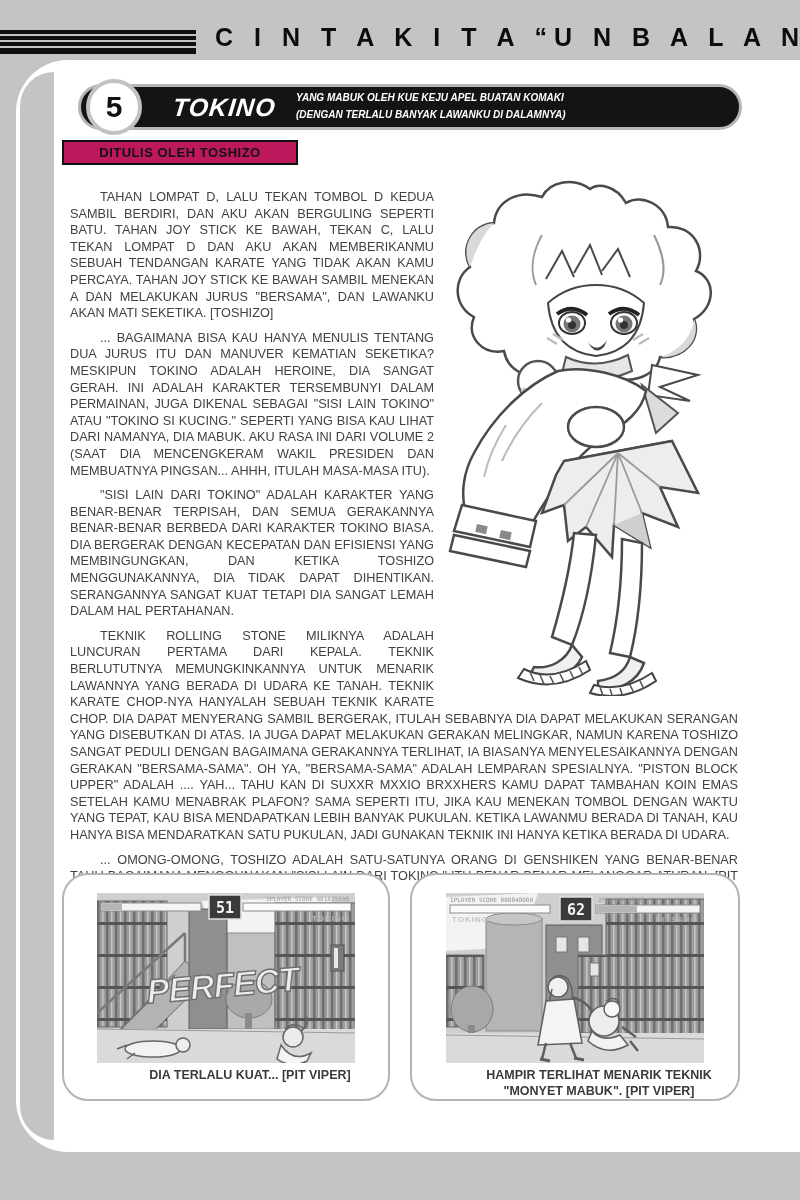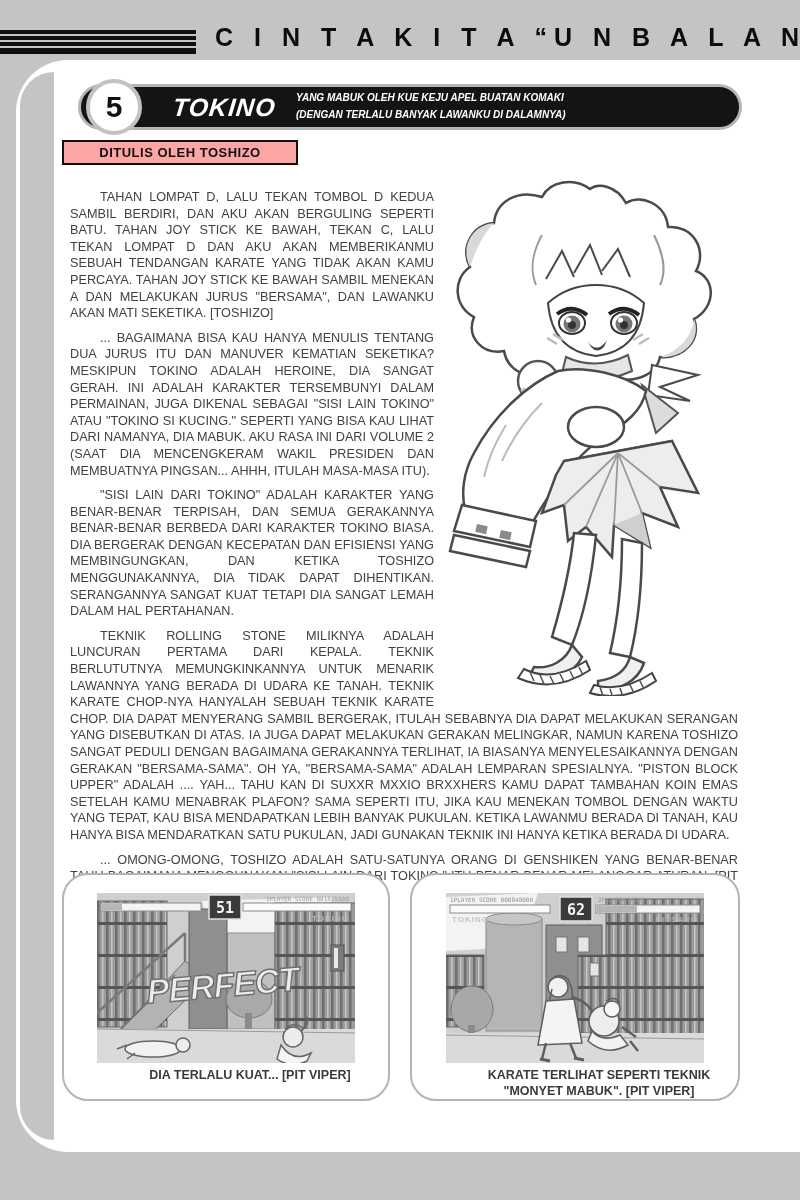--- a/index.html
+++ b/index.html
@@ -23,21 +23,21 @@
               border:3px solid #b6b6b6;border-radius:26px;box-sizing:border-box;}
   .badge-circle{position:absolute;left:8px;top:-3px;width:56px;height:56px;border-radius:50%;
                 background:#ffffff;border:4px solid #c2c2c2;box-sizing:border-box;
                 display:flex;align-items:center;justify-content:center;
                 font-weight:bold;font-size:30px;color:#111;z-index:2;}
   .badge-name{position:absolute;left:95px;top:11px;color:#fff;font-style:italic;font-weight:bold;
               font-size:25px;letter-spacing:1px;transform:skewX(-6deg);z-index:2;}
   .badge-sub{position:absolute;left:218px;top:7px;color:#fff;font-style:italic;font-weight:bold;
              font-size:10px;line-height:17px;z-index:2;white-space:nowrap;}
   
-  .byline{position:absolute;left:62px;top:140px;width:236px;height:25px;background:#fca5a5;
+  .byline{position:absolute;left:62px;top:140px;width:236px;height:25px;background:#be185d;
           border:2.5px solid #111;box-sizing:border-box;display:flex;align-items:center;
           justify-content:center;font-weight:bold;font-size:13px;letter-spacing:0.5px;color:#111;}
   
   .article{position:absolute;left:62px;top:181px;width:684px;color:#414141;
            font-size:12.7px;line-height:16.6px;text-align:justify;}
   .article p{margin:8px;text-indent:30px;}
   .illu-float{float:right;width:300px;height:521px;margin:-6px 0 4px 12px;}
   
   .shot-card{position:absolute;top:873px;height:228px;background:#fff;border:2px solid #b4b4b4;
              border-radius:26px;box-sizing:border-box;}
@@ -251,18 +251,18 @@
         <text x="6" y="29" font-size="8" fill="#c2c2c2" font-weight="bold" letter-spacing="1">TOKINO</text>
         <text class="hudnum" x="152" y="9" font-size="6" fill="#9a9a9a">2PLAYER SCORE</text>
         <rect x="150" y="12" width="104" height="8" fill="#f4f4f4" stroke="#8a8a8a"></rect>
         <rect x="151" y="13" width="40" height="6" fill="#b5b5b5"></rect>
         <text x="252" y="29" font-size="8" fill="#b5b5b5" text-anchor="end" font-weight="bold" letter-spacing="1">PITSARO</text>
         <rect x="114" y="4" width="32" height="24" fill="#3a3a3a" stroke="#e0e0e0" stroke-width="1.5"></rect>
         <text class="hudnum" x="130" y="22" font-size="15" fill="#f4f4f4" text-anchor="middle" font-weight="bold">62</text>
       </svg>
     </div>
     <div class="shot-caption">
-      <div>KARATE TERLIHAT SEPERTI TEKNIK</div>
+      <div>HAMPIR TERLIHAT MENARIK TEKNIK</div>
       <div>"MONYET MABUK". [PIT VIPER]</div>
     </div>
   </div>
 
 </div>
 
 </body></html>

